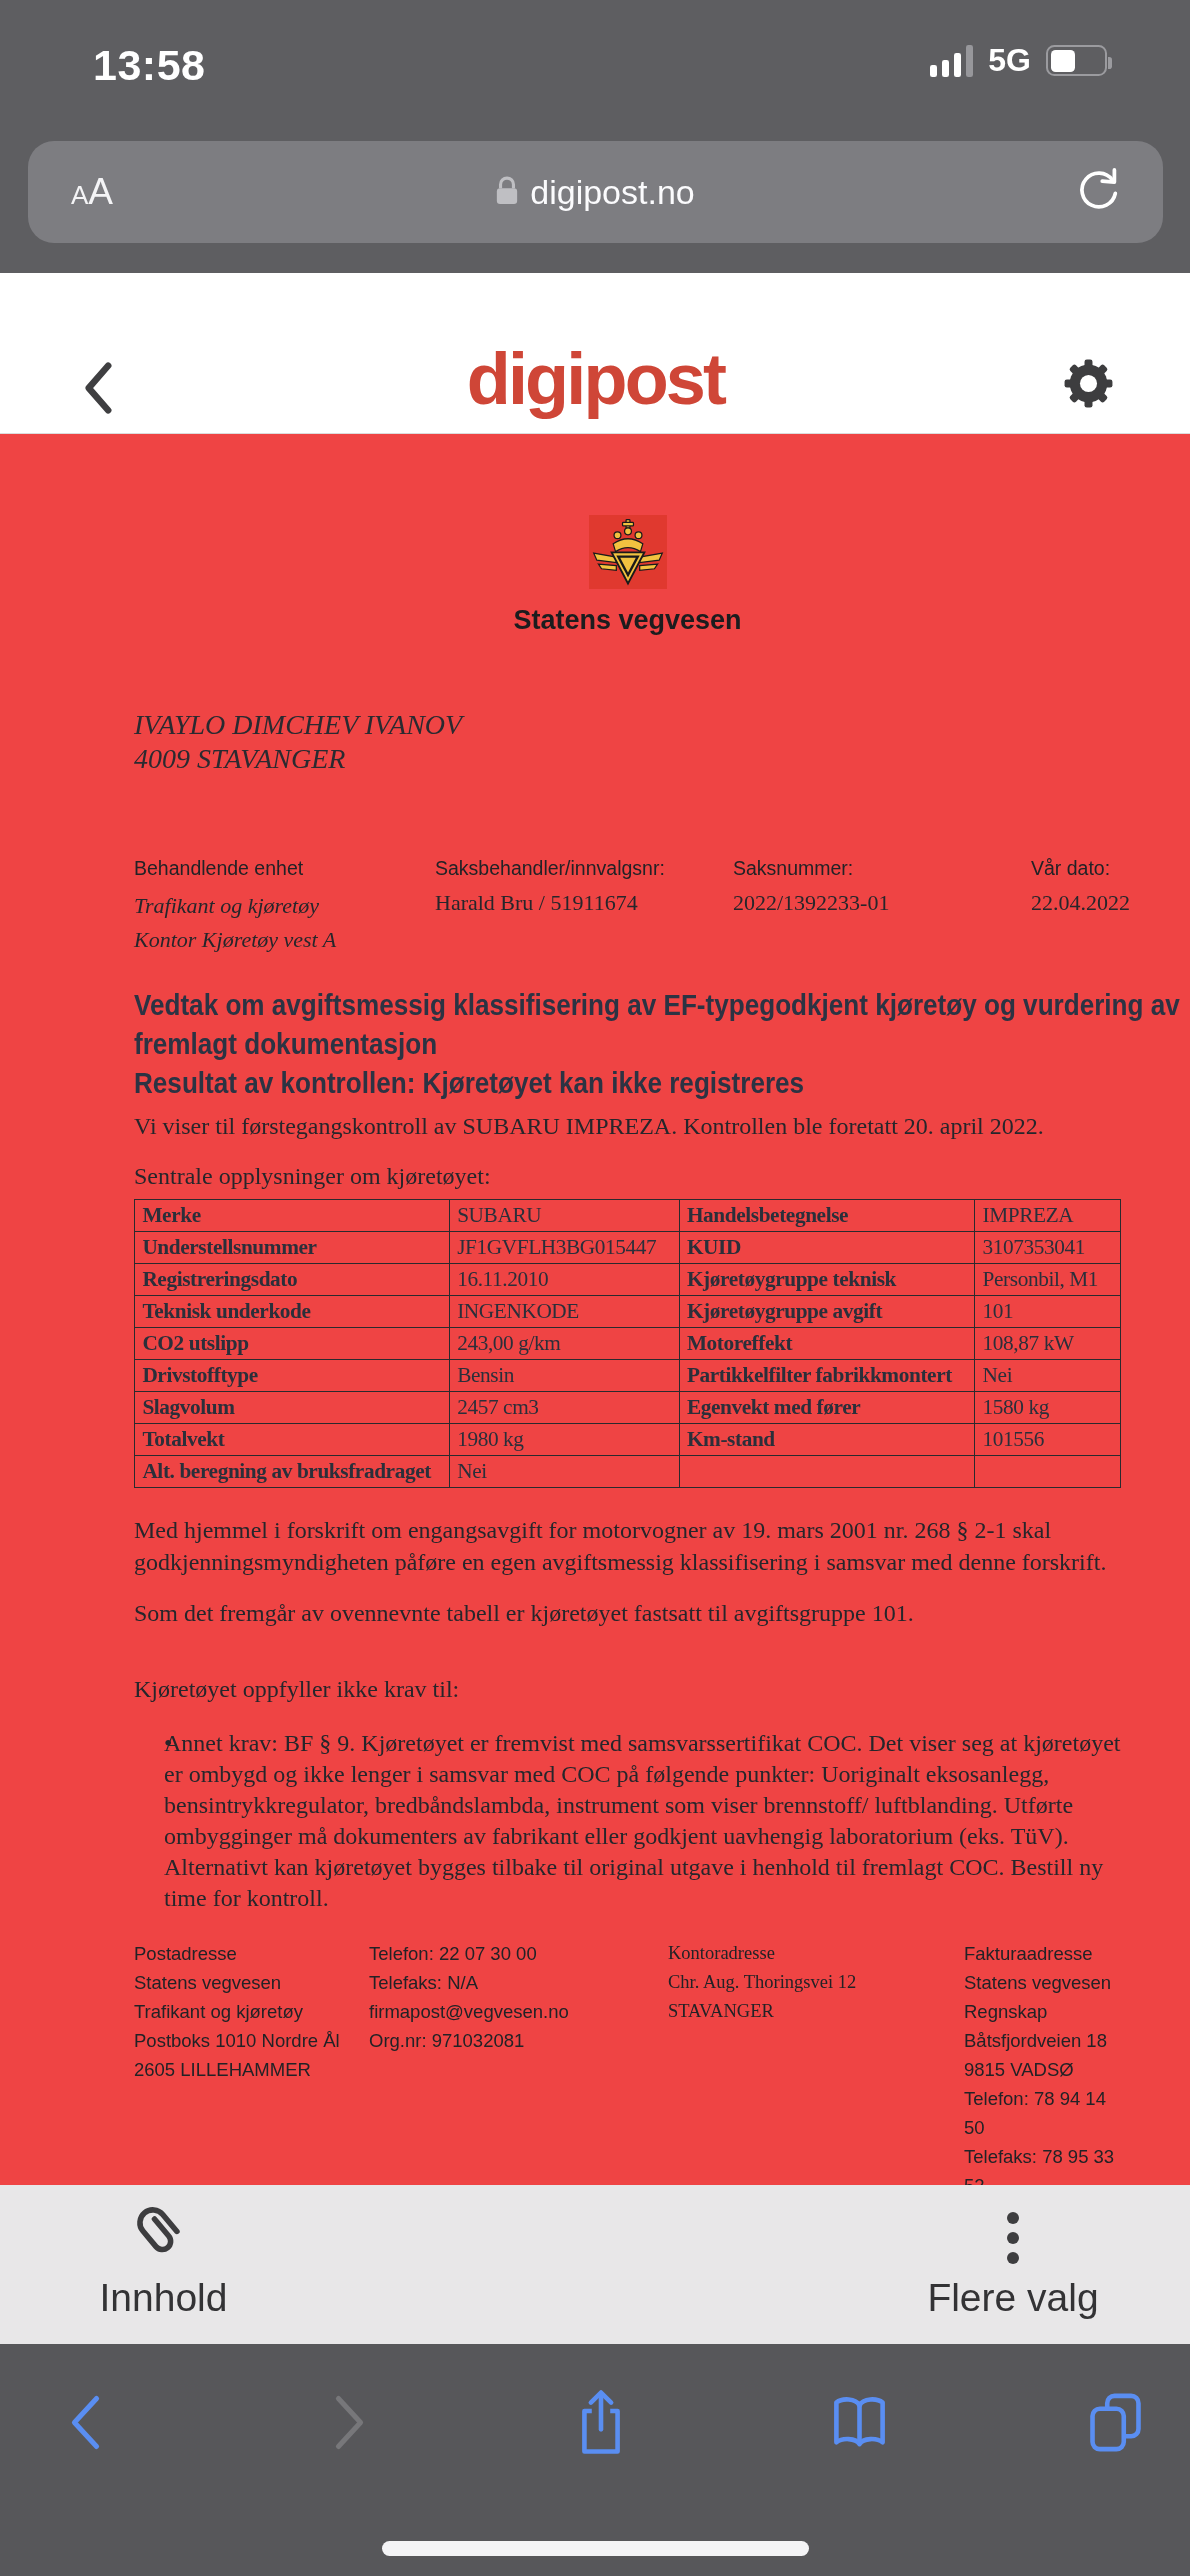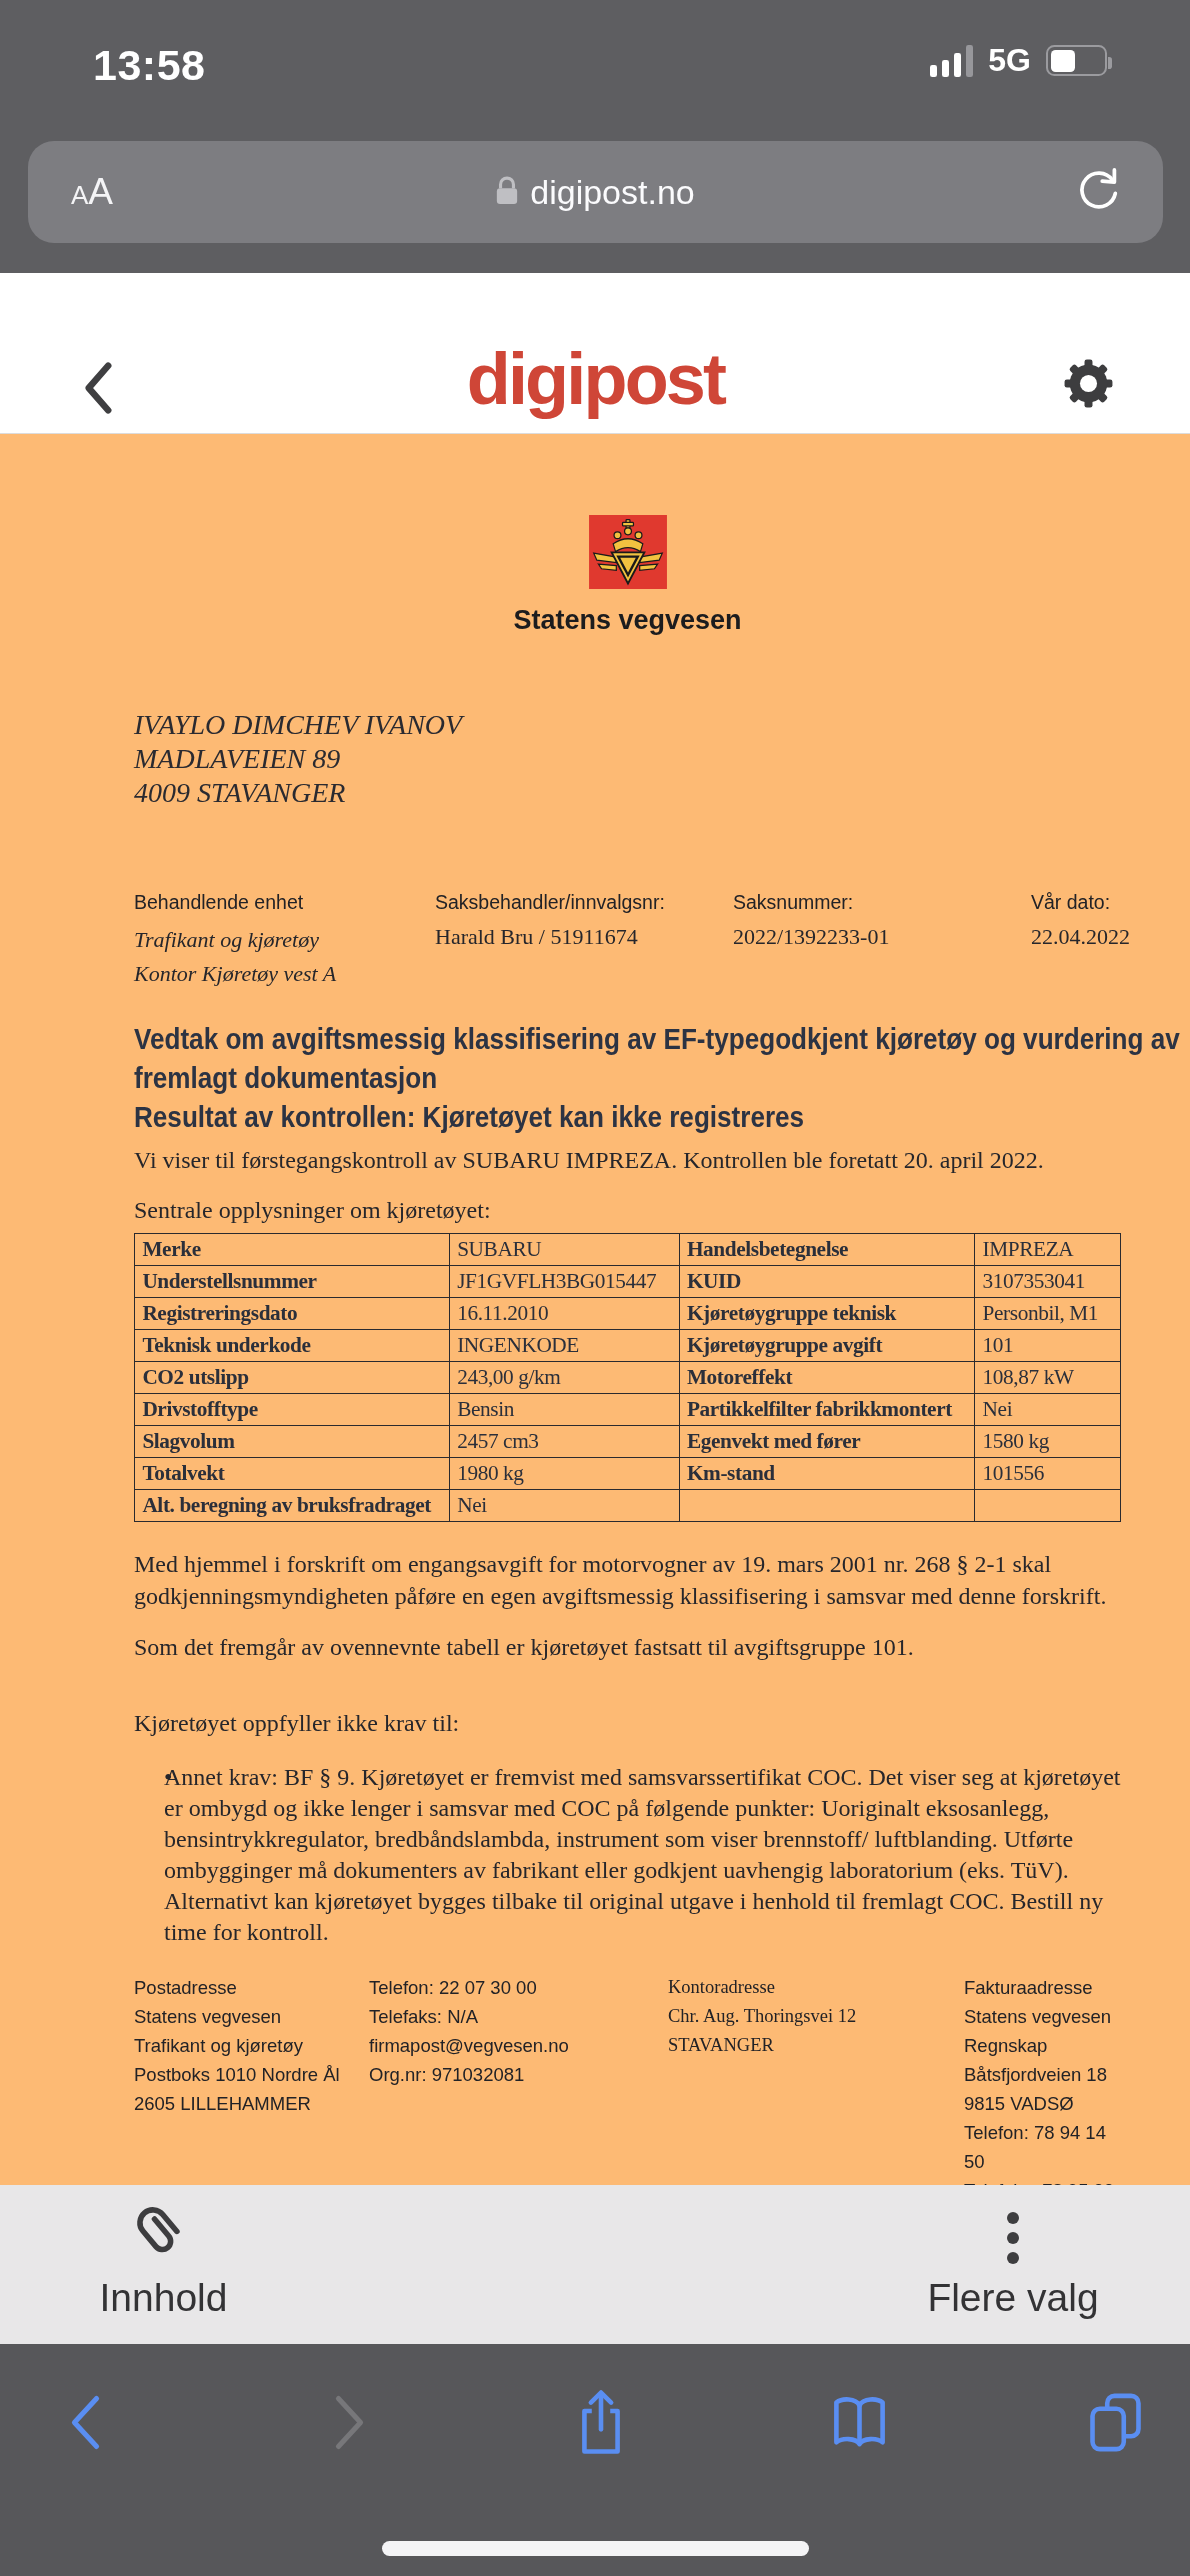--- a/index.html
+++ b/index.html
@@ -28,21 +28,21 @@
   .url-text { color:#fbfbfd; font-size:34px; font-weight:400; }
 
   
   .app-bar { height:161px; background:#ffffff; border-bottom:1.9px solid #dcdcdc; position:relative; flex:0 0 auto; }
   .back-btn { position:absolute; left:82px; top:89px; }
   .dp-logo { position:absolute; left:0; right:0; top:65px; text-align:center;
              font-size:72px; font-weight:700; letter-spacing:-2.8px; color:#cf4637; } 
   .gear-wrap { position:absolute; right:74px; top:82px; }
 
   
-  .doc { flex:1 1 auto; background:#fdba74; padding:81px 70px 0 134px; color:#26262b; overflow:hidden; }
+  .doc { flex:1 1 auto; background:#ef4444; padding:81px 70px 0 134px; color:#26262b; overflow:hidden; }
 
   .svv-logo-block { text-align:center; }
   .svv-name { margin-top:13px; font-size:27px; font-weight:700; color:#1c1c1e; letter-spacing:0; }
 
   .recipient { margin-top:72px; font-family:"Liberation Serif", serif; font-style:italic;
                font-size:28px; line-height:34px; color:#2a2a30; }
 
   .meta-row { position:relative; margin-top:69px; height:95px; }
   .meta-col { position:absolute; top:12px; }
   .meta-c1{ left:0; } .meta-c2{ left:301px; } .meta-c3{ left:599px; } .meta-c4{ left:897px; }
@@ -185,21 +185,20 @@
           <path d="M88,63 L65,65 L65,71 L84,69 Z"></path>
           <path d="M50,88 L29,48 L71,48 Z" stroke-width="2.4"></path>
         </g>
         <path d="M50,77 L37.5,53.5 L62.5,53.5 Z" fill="none" stroke="#1a1a1a" stroke-width="3"></path>
       </svg>
       <div class="svv-name">Statens vegvesen</div>
     </div>
 
     <div class="recipient">
       <div>IVAYLO DIMCHEV IVANOV</div>
-      <div>MADLAVEIEN 89</div>
       <div>4009 STAVANGER</div>
     </div>
 
     <div class="meta-row">
       <div class="meta-col meta-c1">
         <div class="meta-label">Behandlende enhet</div>
         <div class="meta-value meta-italic">Trafikant og kjøretøy</div>
         <div class="meta-value meta-italic" style="margin-top:1.9px">Kontor Kjøretøy vest A</div>
       </div>
       <div class="meta-col meta-c2">

